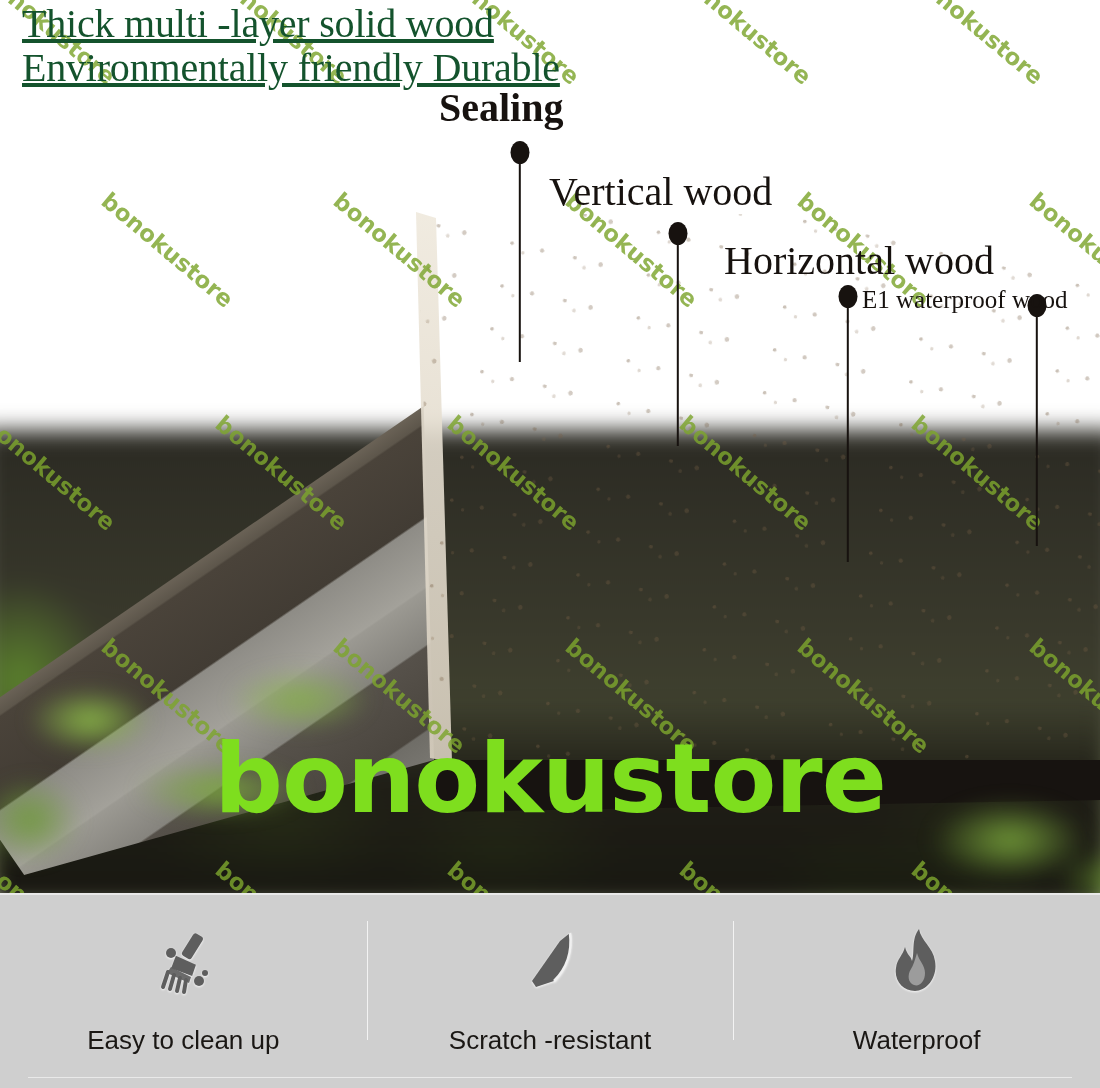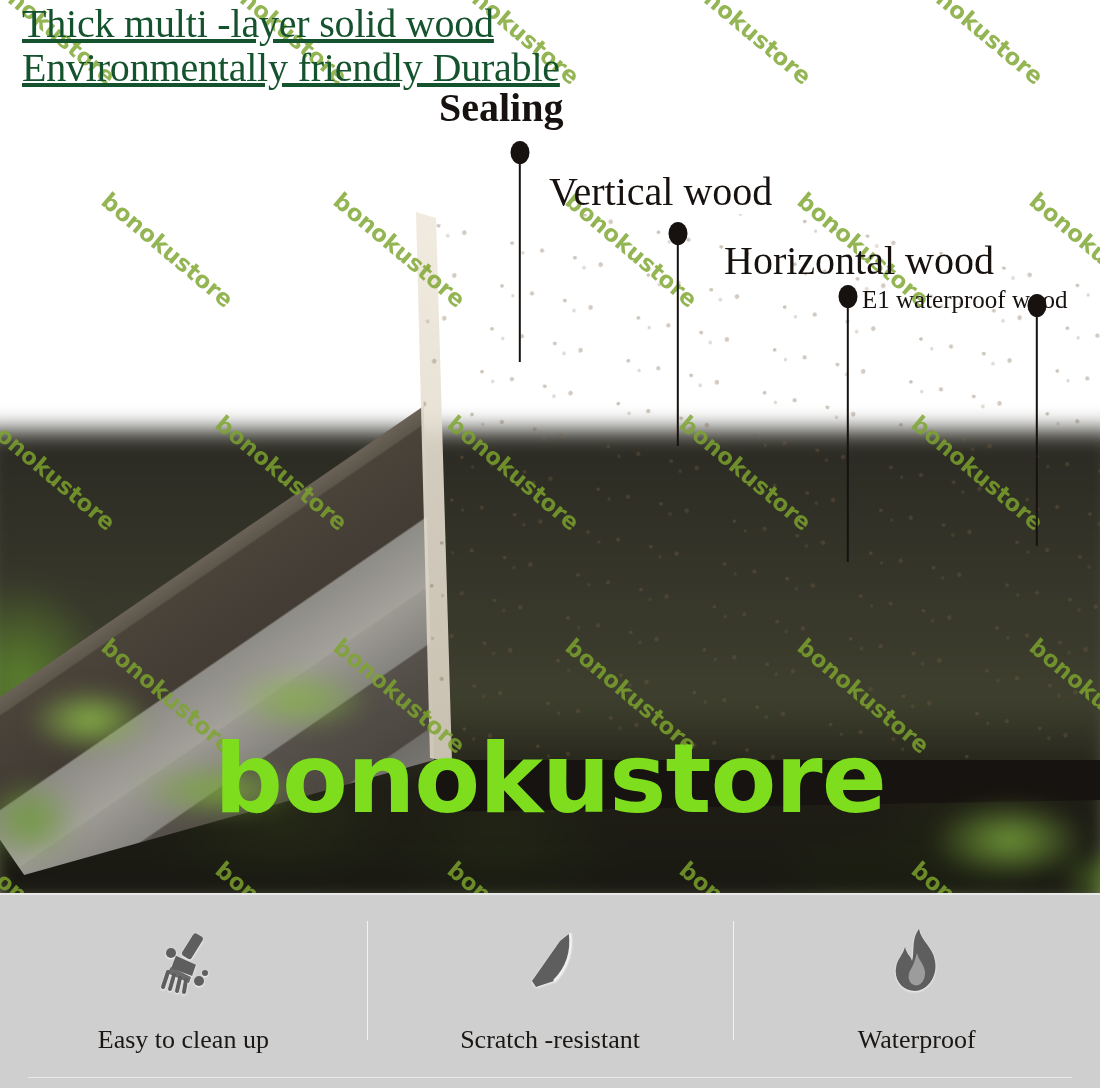--- a/index.html
+++ b/index.html
@@ -304,21 +304,21 @@
     background:rgba(255,255,255,.75);
   }
   .feature .ficon {
     width:84px; height:84px;
     display:flex; align-items:center; justify-content:center;
     filter:blur(0.6px) drop-shadow(0 1px 1px rgba(255,255,255,.85));
   }
   .feature .ficon svg { display:block; }
   .feature .flabel {
     margin-top:22px;
-    font-family:Liberation Serif, serif;
+    font-family:Liberation Sans, sans-serif;
     font-size:26px;
     color:#1a1714;
     white-space:nowrap;
   }
 </style>
 </head>
 <body>
 
 <div id="stage">
 

